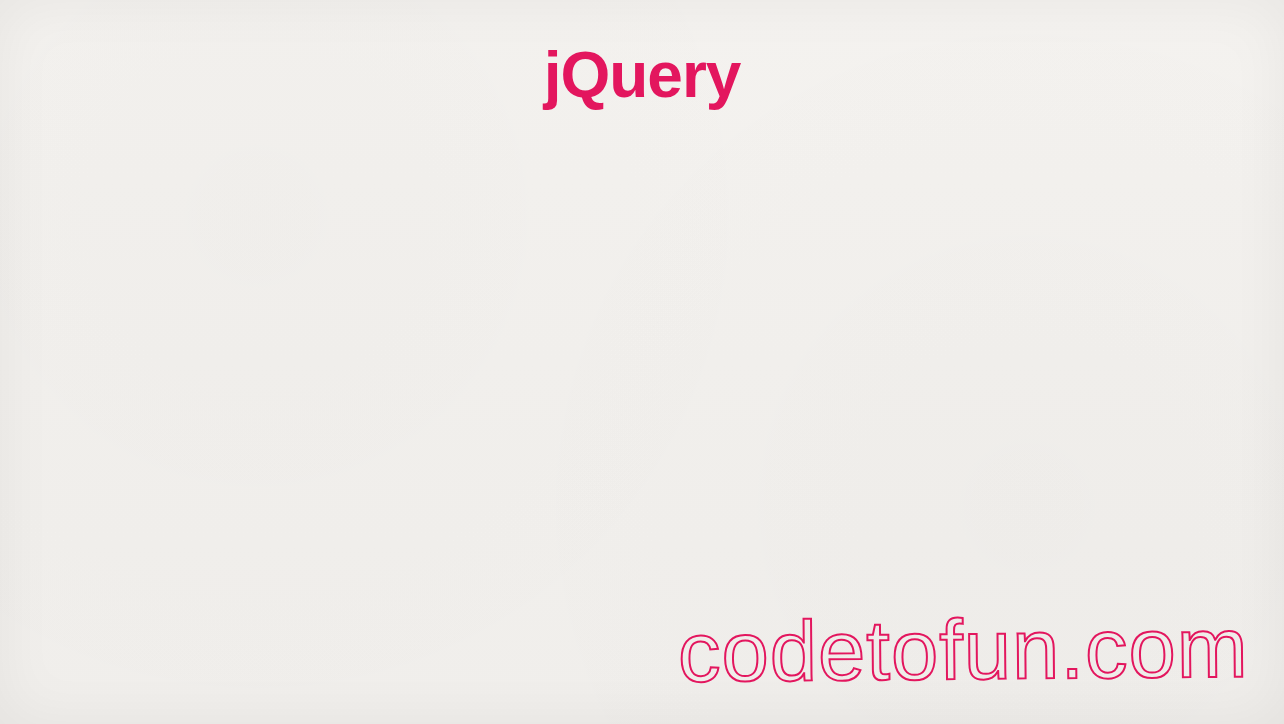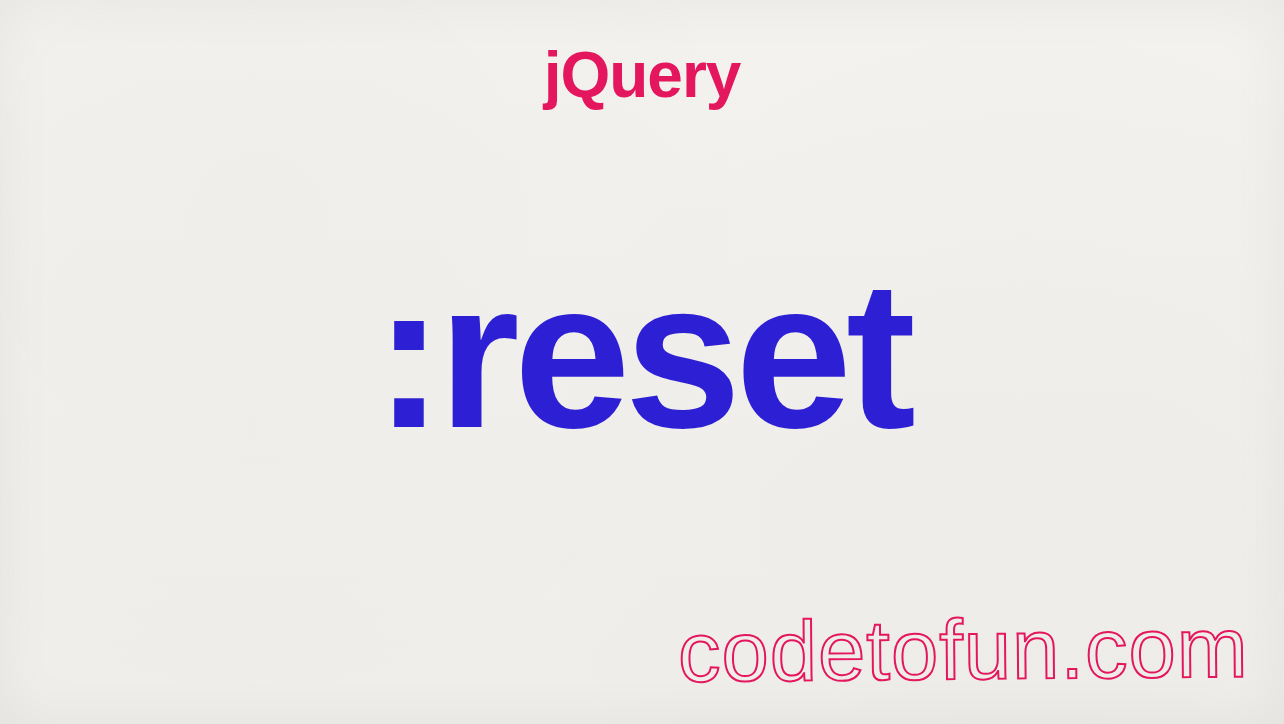--- a/index.html
+++ b/index.html
@@ -71,16 +71,15 @@
       letter-spacing: 1px;
       transform: rotate(-0.5deg);
     }
   </style>
 </head>
 <body>
 
 <div class="canvas">
   <div class="title">jQuery</div>
 
-  <div class="selector">:reset</div>
 
   <div class="watermark">codetofun.com</div>
 </div>
 
 </body></html>

